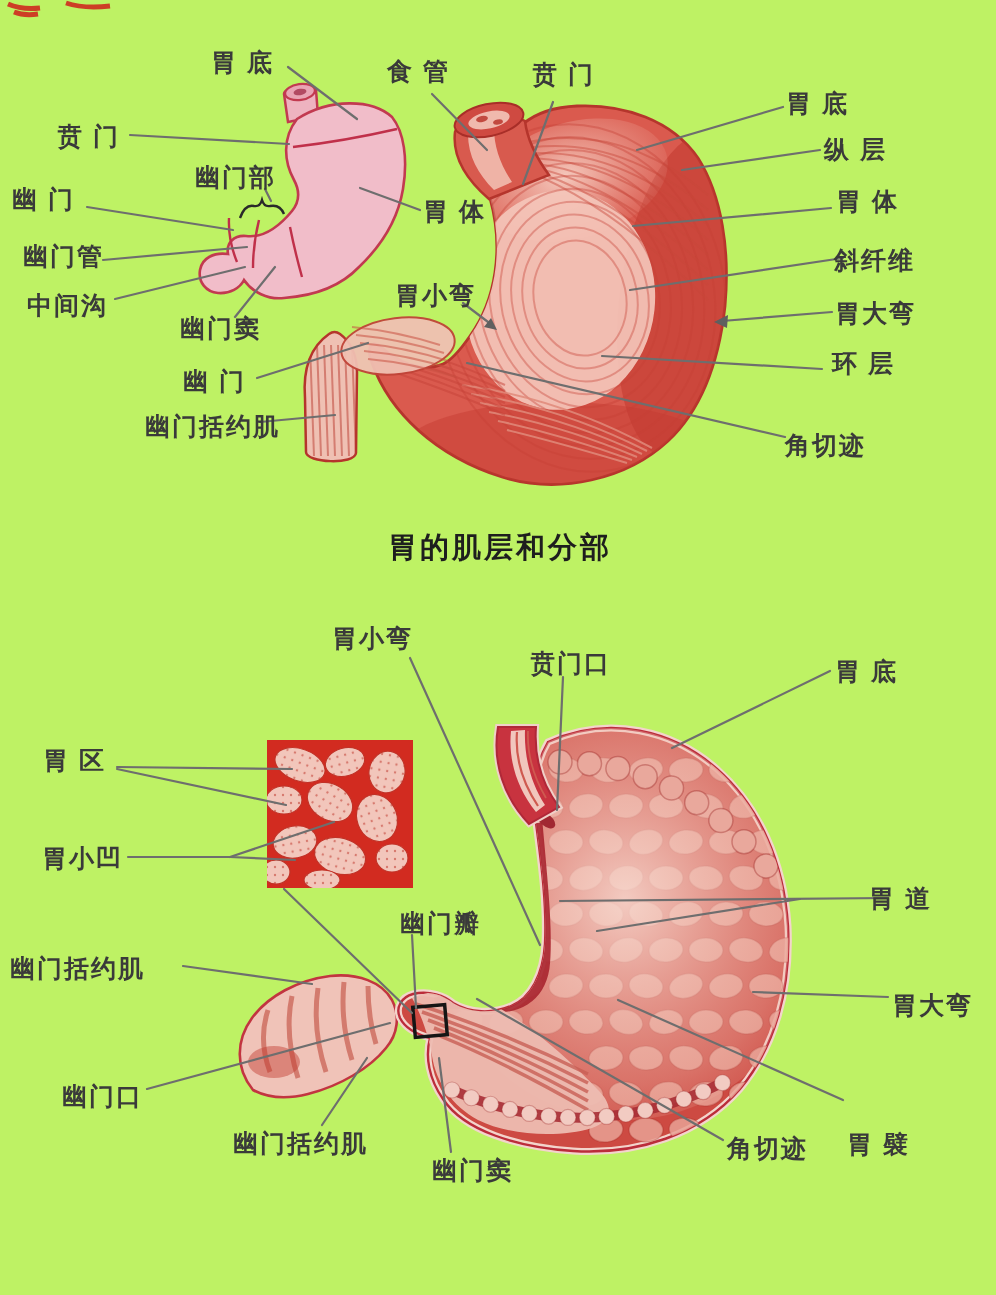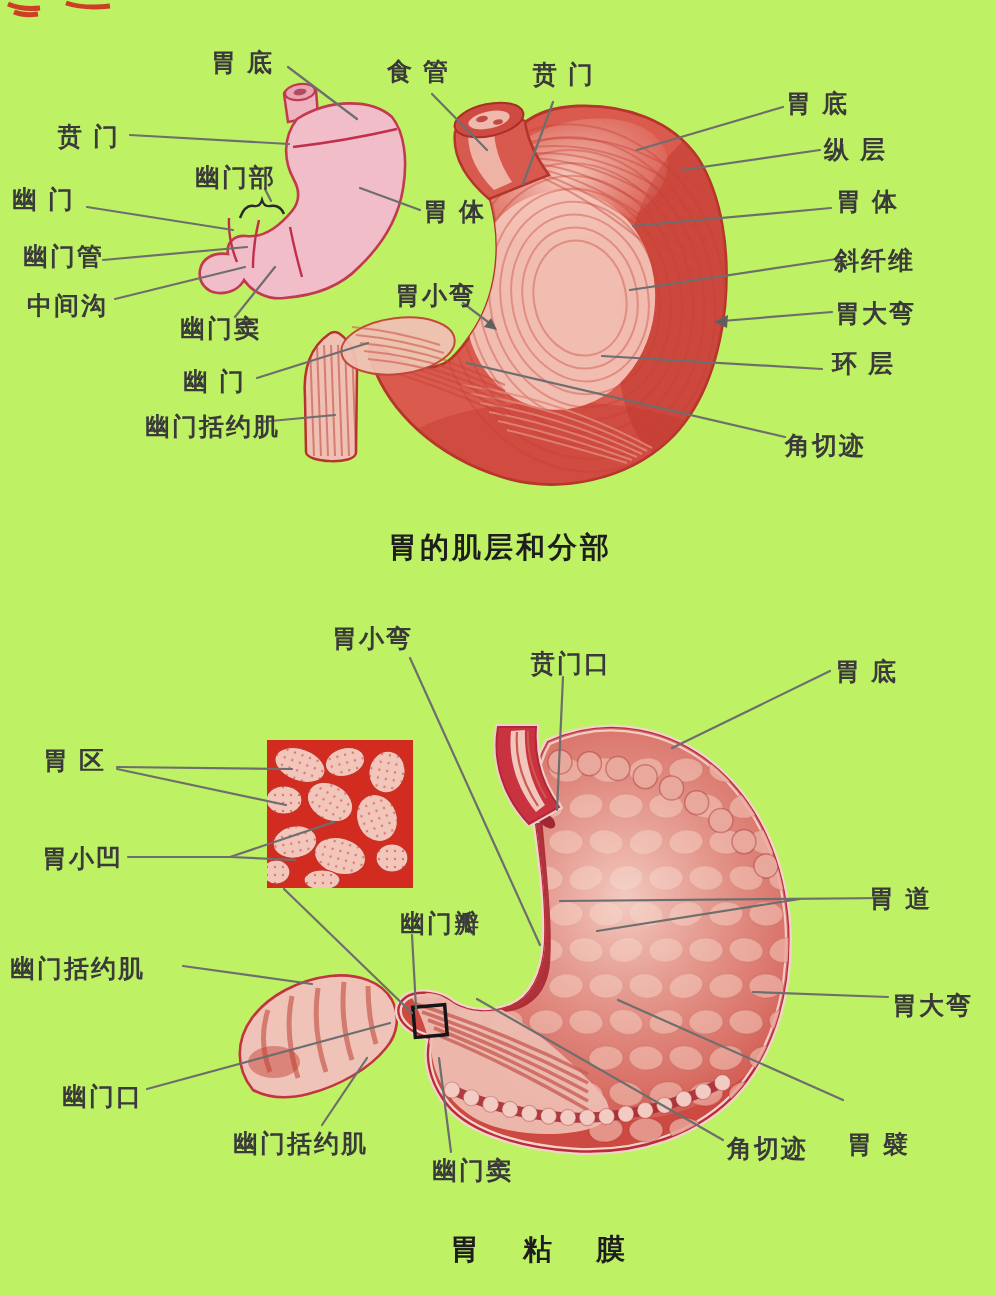--- a/index.html
+++ b/index.html
@@ -416,15 +416,14 @@
 <div class="lbl" style="left:42px;top:844px">胃小凹</div>
 <div class="lbl" style="left:400px;top:909px">幽门瓣</div>
 <div class="lbl" style="left:869px;top:884px">胃 道</div>
 <div class="lbl" style="left:10px;top:954px">幽门括约肌</div>
 <div class="lbl" style="left:892px;top:991px">胃大弯</div>
 <div class="lbl" style="left:62px;top:1082px">幽门口</div>
 <div class="lbl" style="left:847px;top:1130px">胃 襞</div>
 <div class="lbl" style="left:233px;top:1129px">幽门括约肌</div>
 <div class="lbl" style="left:727px;top:1134px">角切迹</div>
 <div class="lbl" style="left:432px;top:1156px">幽门窦</div>
-<div class="ttl" id="title2" style="left:450px;top:1230px">胃 粘 膜</div>
 
 </div>
 
 </body></html>

